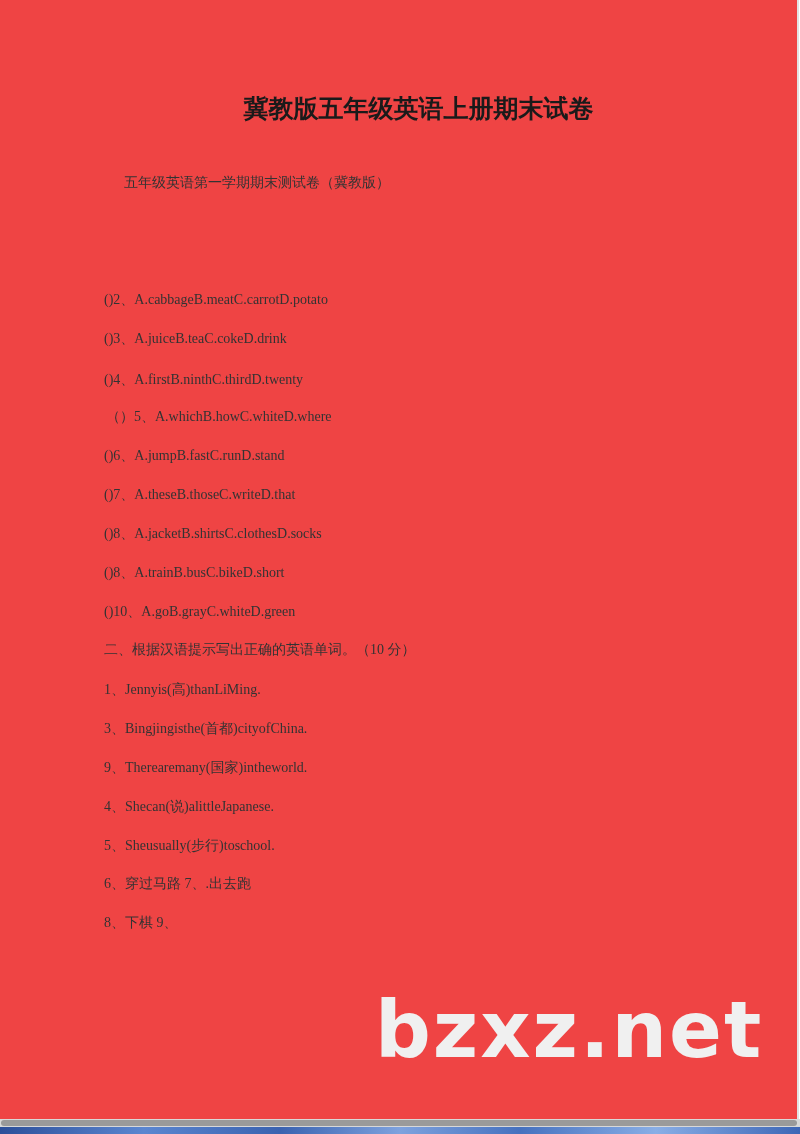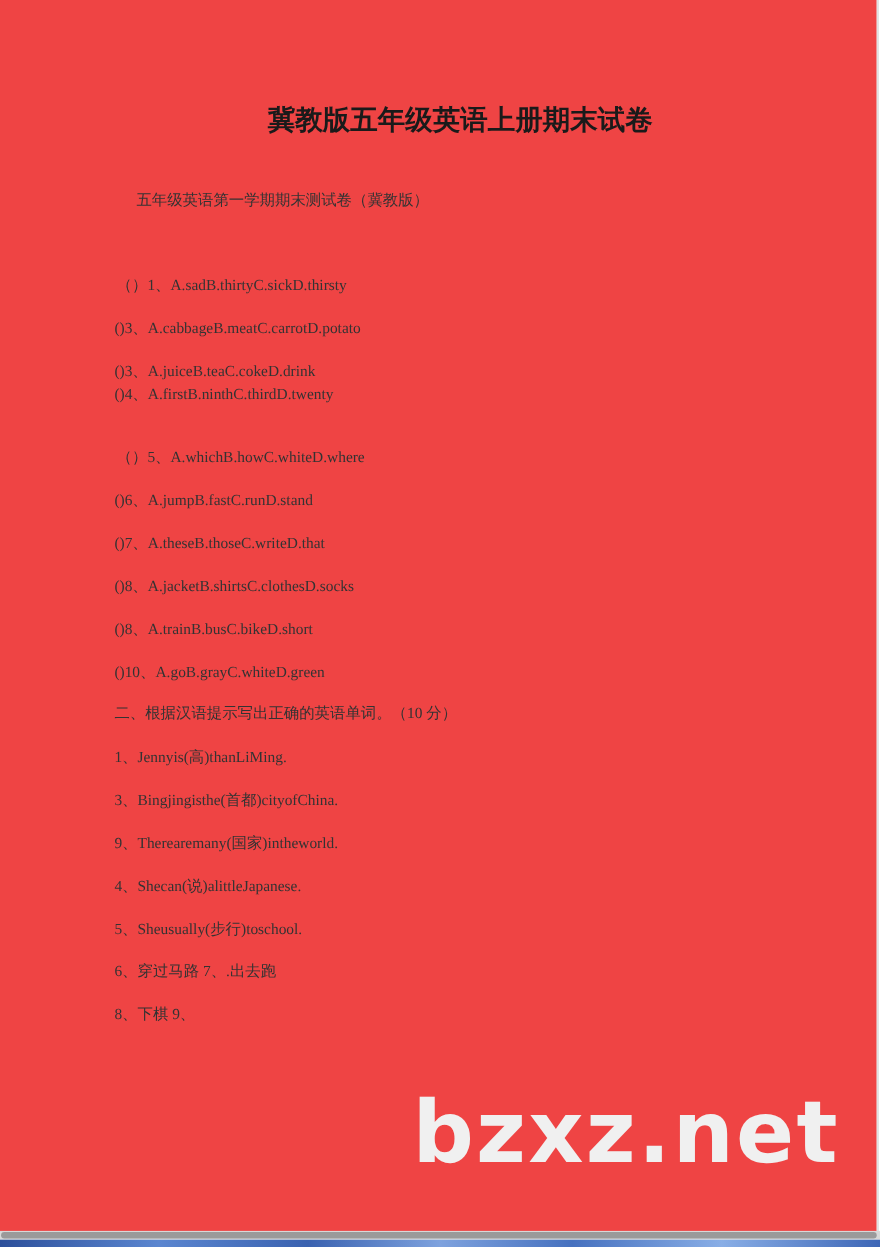--- a/index.html
+++ b/index.html
@@ -81,24 +81,23 @@
 </head>
 <body>
 
 <div class="page">
 
   <div class="title">冀教版五年级英语上册期末试卷</div>
 
   <div class="line" style="left:124px; top:172px;">五年级英语第一学期期末测试卷（冀教版）</div>
 
 
-  <div class="line" style="left:106px; top:250px;">（）1、A.sadB.thirtyC.sickD.thirsty</div>
-  <div class="line" style="top:289px;">()3、A.cabbageB.meatC.carrotD.potato</div>
+  <div class="line" style="top:289px;">()2、A.cabbageB.meatC.carrotD.potato</div>
   <div class="line" style="top:328px;">()3、A.juiceB.teaC.cokeD.drink</div>
-  <div class="line" style="top:349px;text-align:center;">()4、A.firstB.ninthC.thirdD.twenty</div>
+  <div class="line" style="top:369px;text-align:center;">()4、A.firstB.ninthC.thirdD.twenty</div>
   <div class="line" style="left:106px; top:406px;">（）5、A.whichB.howC.whiteD.where</div>
   <div class="line" style="top:445px;">()6、A.jumpB.fastC.runD.stand</div>
   <div class="line" style="top:484px;">()7、A.theseB.thoseC.writeD.that</div>
   <div class="line" style="top:523px;">()8、A.jacketB.shirtsC.clothesD.socks</div>
   <div class="line" style="top:562px;">()8、A.trainB.busC.bikeD.short</div>
   <div class="line" style="top:601px;">()10、A.goB.grayC.whiteD.green</div>
 
   <div class="line" style="top:639px;">二、根据汉语提示写出正确的英语单词。（10 分）</div>
 
   <div class="line" style="top:679px;">1、Jennyis(高)thanLiMing.</div>

